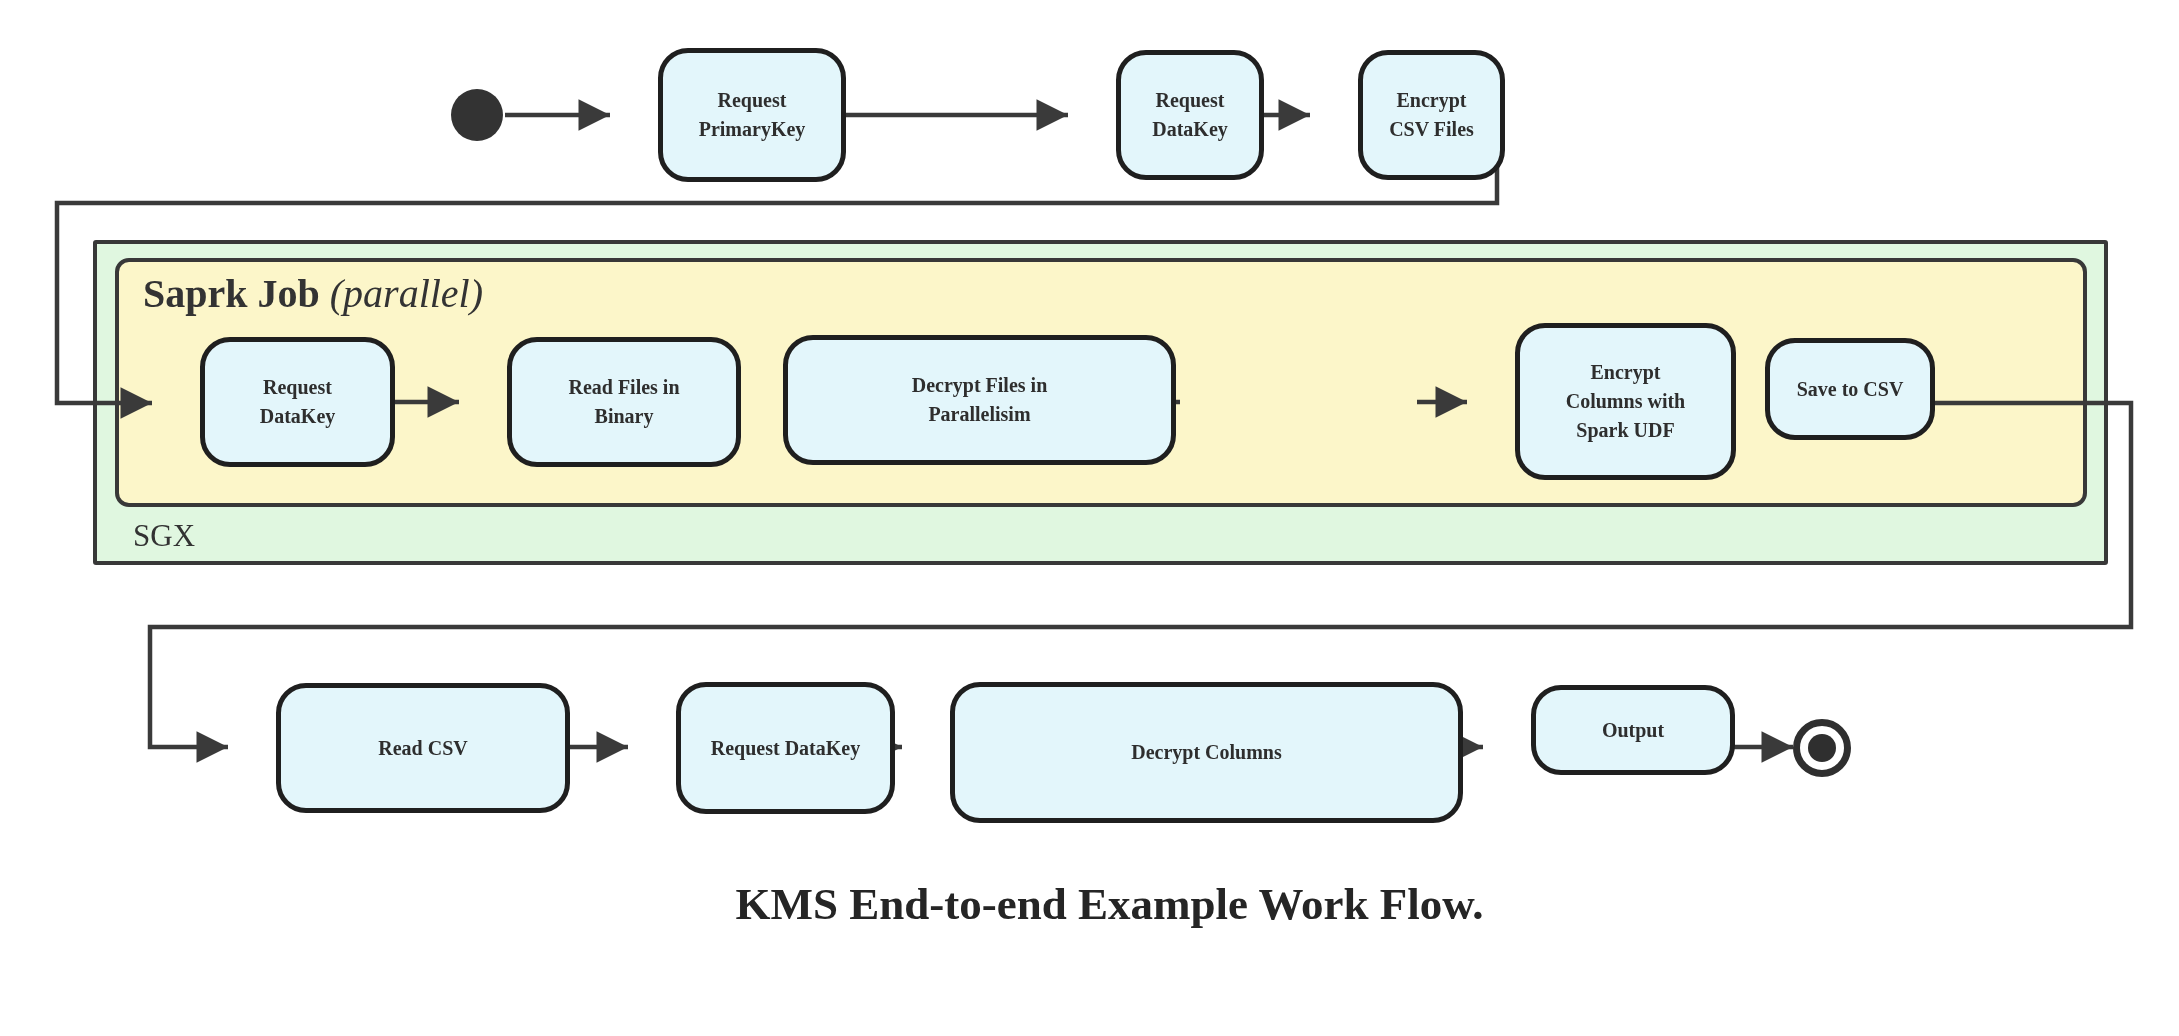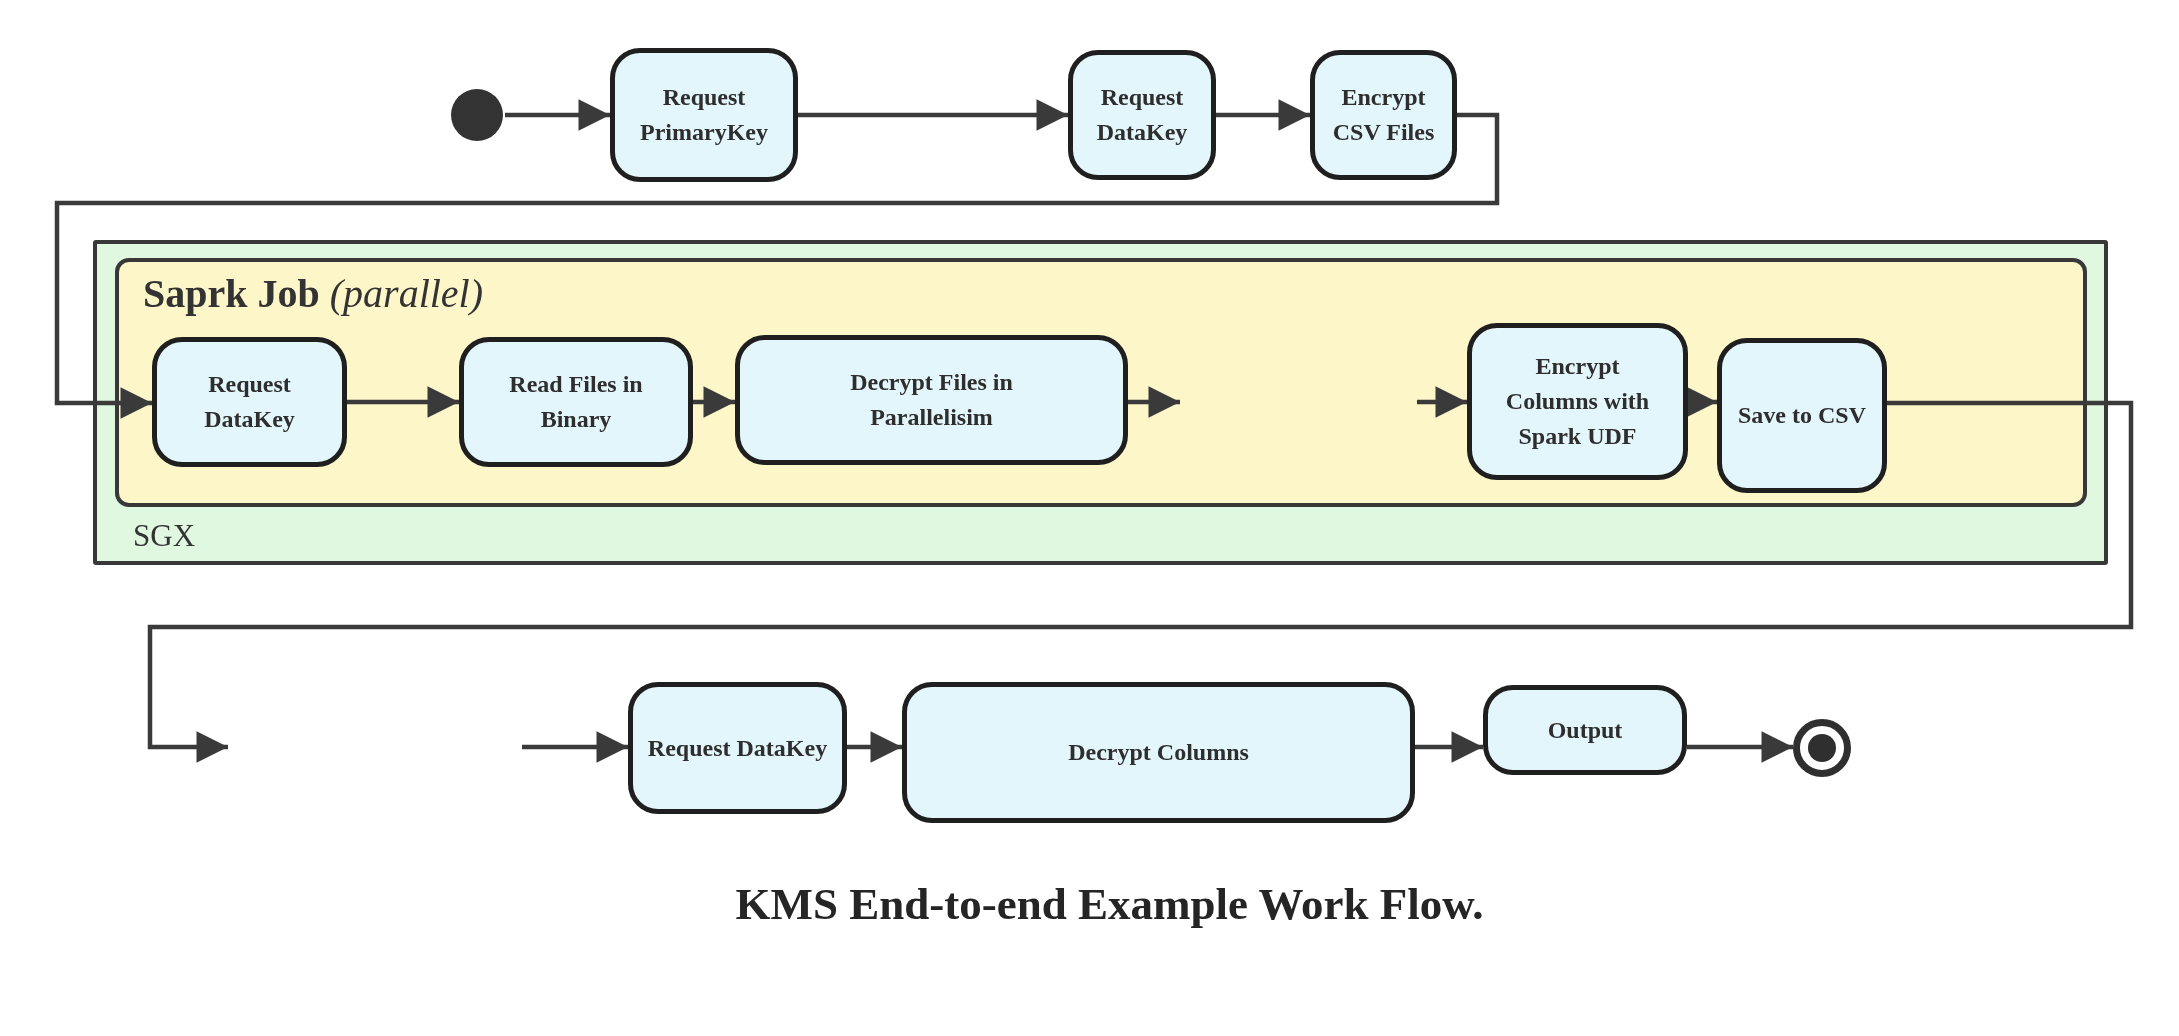--- a/index.html
+++ b/index.html
@@ -27,22 +27,22 @@
   .spark-label .t{font-weight:bold;}
   .spark-label .p{font-style:italic;font-weight:normal;margin-left:10px;}
   .sgx-label{
     position:absolute;left:133px;top:518px;
     font-size:31px;font-weight:normal;color:#333333;
   }
   .node{
     position:absolute;box-sizing:border-box;
     background:#e3f6fb;border:5px solid #1f1f1f;border-radius:30px;
     display:flex;align-items:center;justify-content:center;
-    text-align:center;font-weight:bold;font-size:24px;line-height:1.45;
-    color:#2e2e2e;white-space:pre;padding:0 4px;
+    text-align:center;font-weight:bold;font-size:20px;line-height:1.45;
+    color:#2e2e2e;white-space:pre;padding:0 4px;margin-left:48px;
   }
   .start-node{
     position:absolute;left:451px;top:89px;width:52px;height:52px;
     border-radius:50%;background:#333333;
   }
   .end-node{
     position:absolute;left:1793px;top:719px;width:58px;height:58px;
     box-sizing:border-box;border:7px solid #2f2f2f;border-radius:50%;
     background:#ffffff;display:flex;align-items:center;justify-content:center;
   }
@@ -103,21 +103,22 @@
 
   <div class="node" style="left:152px;top:337px;width:195px;height:130px">Request
 DataKey</div>
   <div class="node" style="left:459px;top:337px;width:234px;height:130px">Read Files in
 Binary</div>
   <div class="node" style="left:735px;top:335px;width:393px;height:130px">Decrypt Files in
 Parallelisim</div>
   <div class="node" style="left:1467px;top:323px;width:221px;height:157px">Encrypt
 Columns with
 Spark UDF</div>
-  <div class="node" style="left:1717px;top:338px;width:170px;height:155px">Save to CSV</div>
+  <div class="node" style="left:1717px;top:338px;width:170px;height:102px">Save to CSV</div>
 
+  <div class="node" style="left:228px;top:683px;width:294px;height:130px">Read CSV</div>
   <div class="node" style="left:628px;top:682px;width:219px;height:132px">Request DataKey</div>
   <div class="node" style="left:902px;top:682px;width:513px;height:141px">Decrypt Columns</div>
   <div class="node" style="left:1483px;top:685px;width:204px;height:90px">Output</div>
 
   <div class="caption">KMS End-to-end Example Work Flow.</div>
 
 </div>
 
 </body></html>

